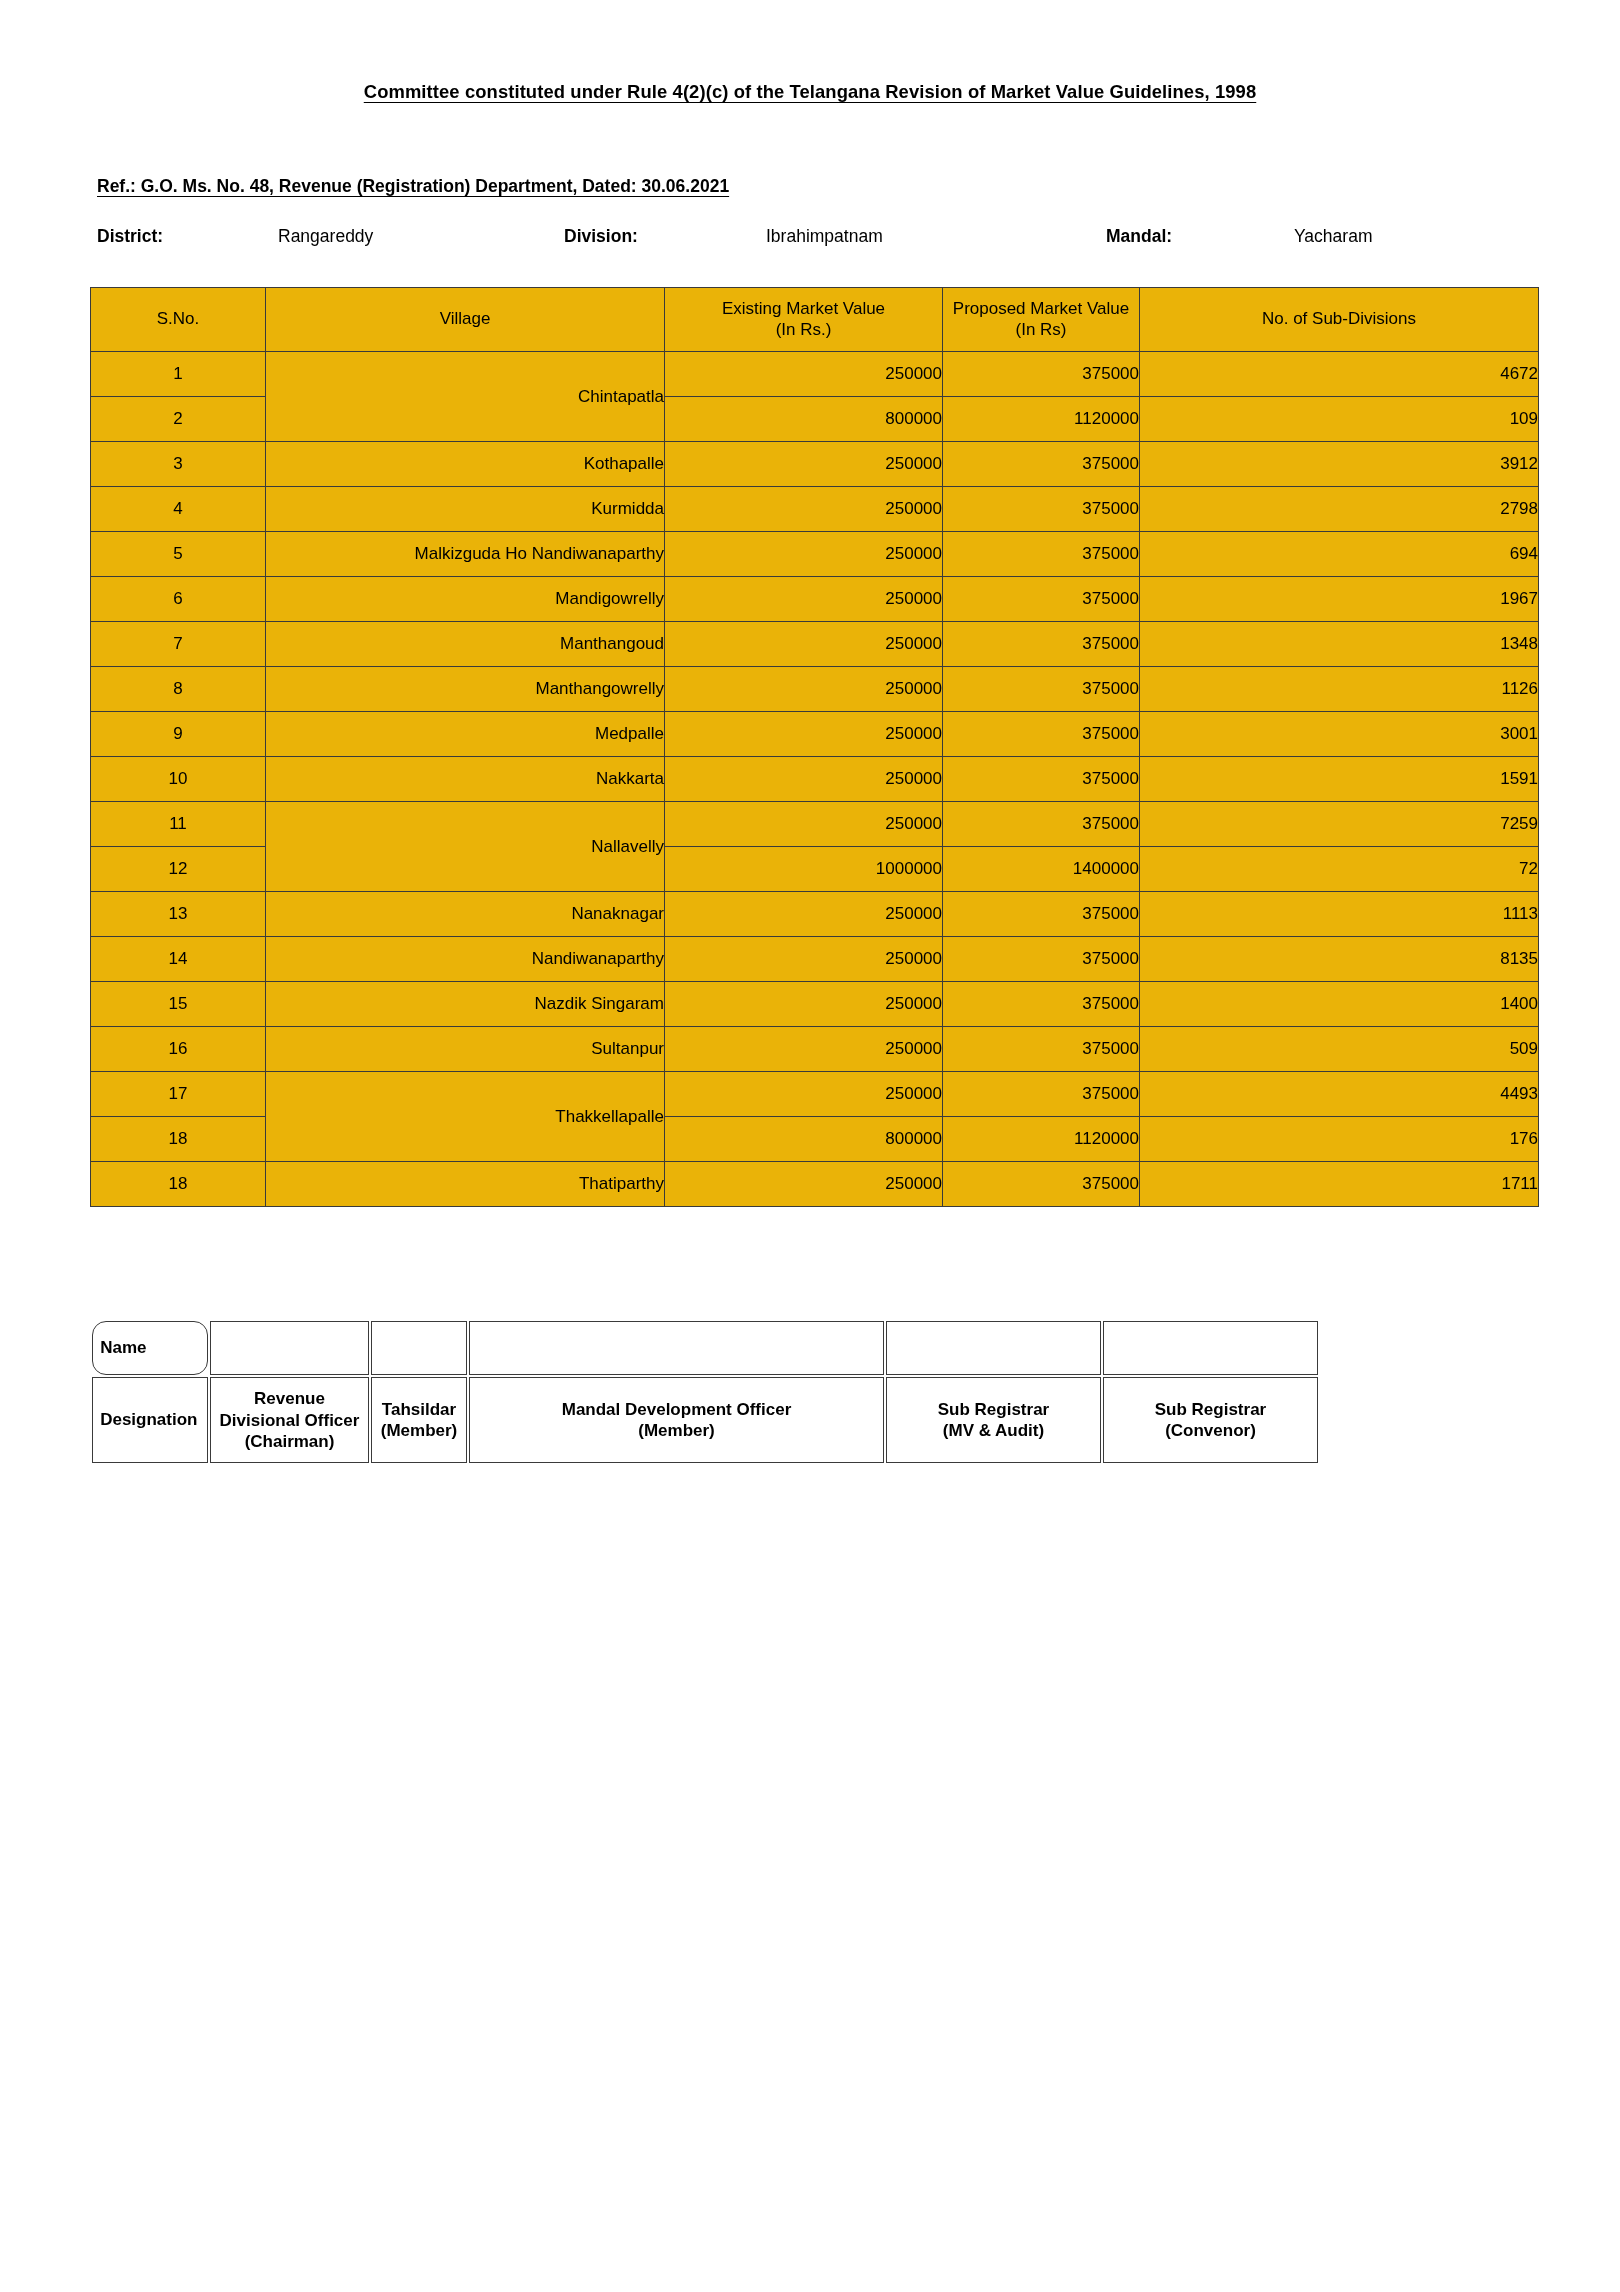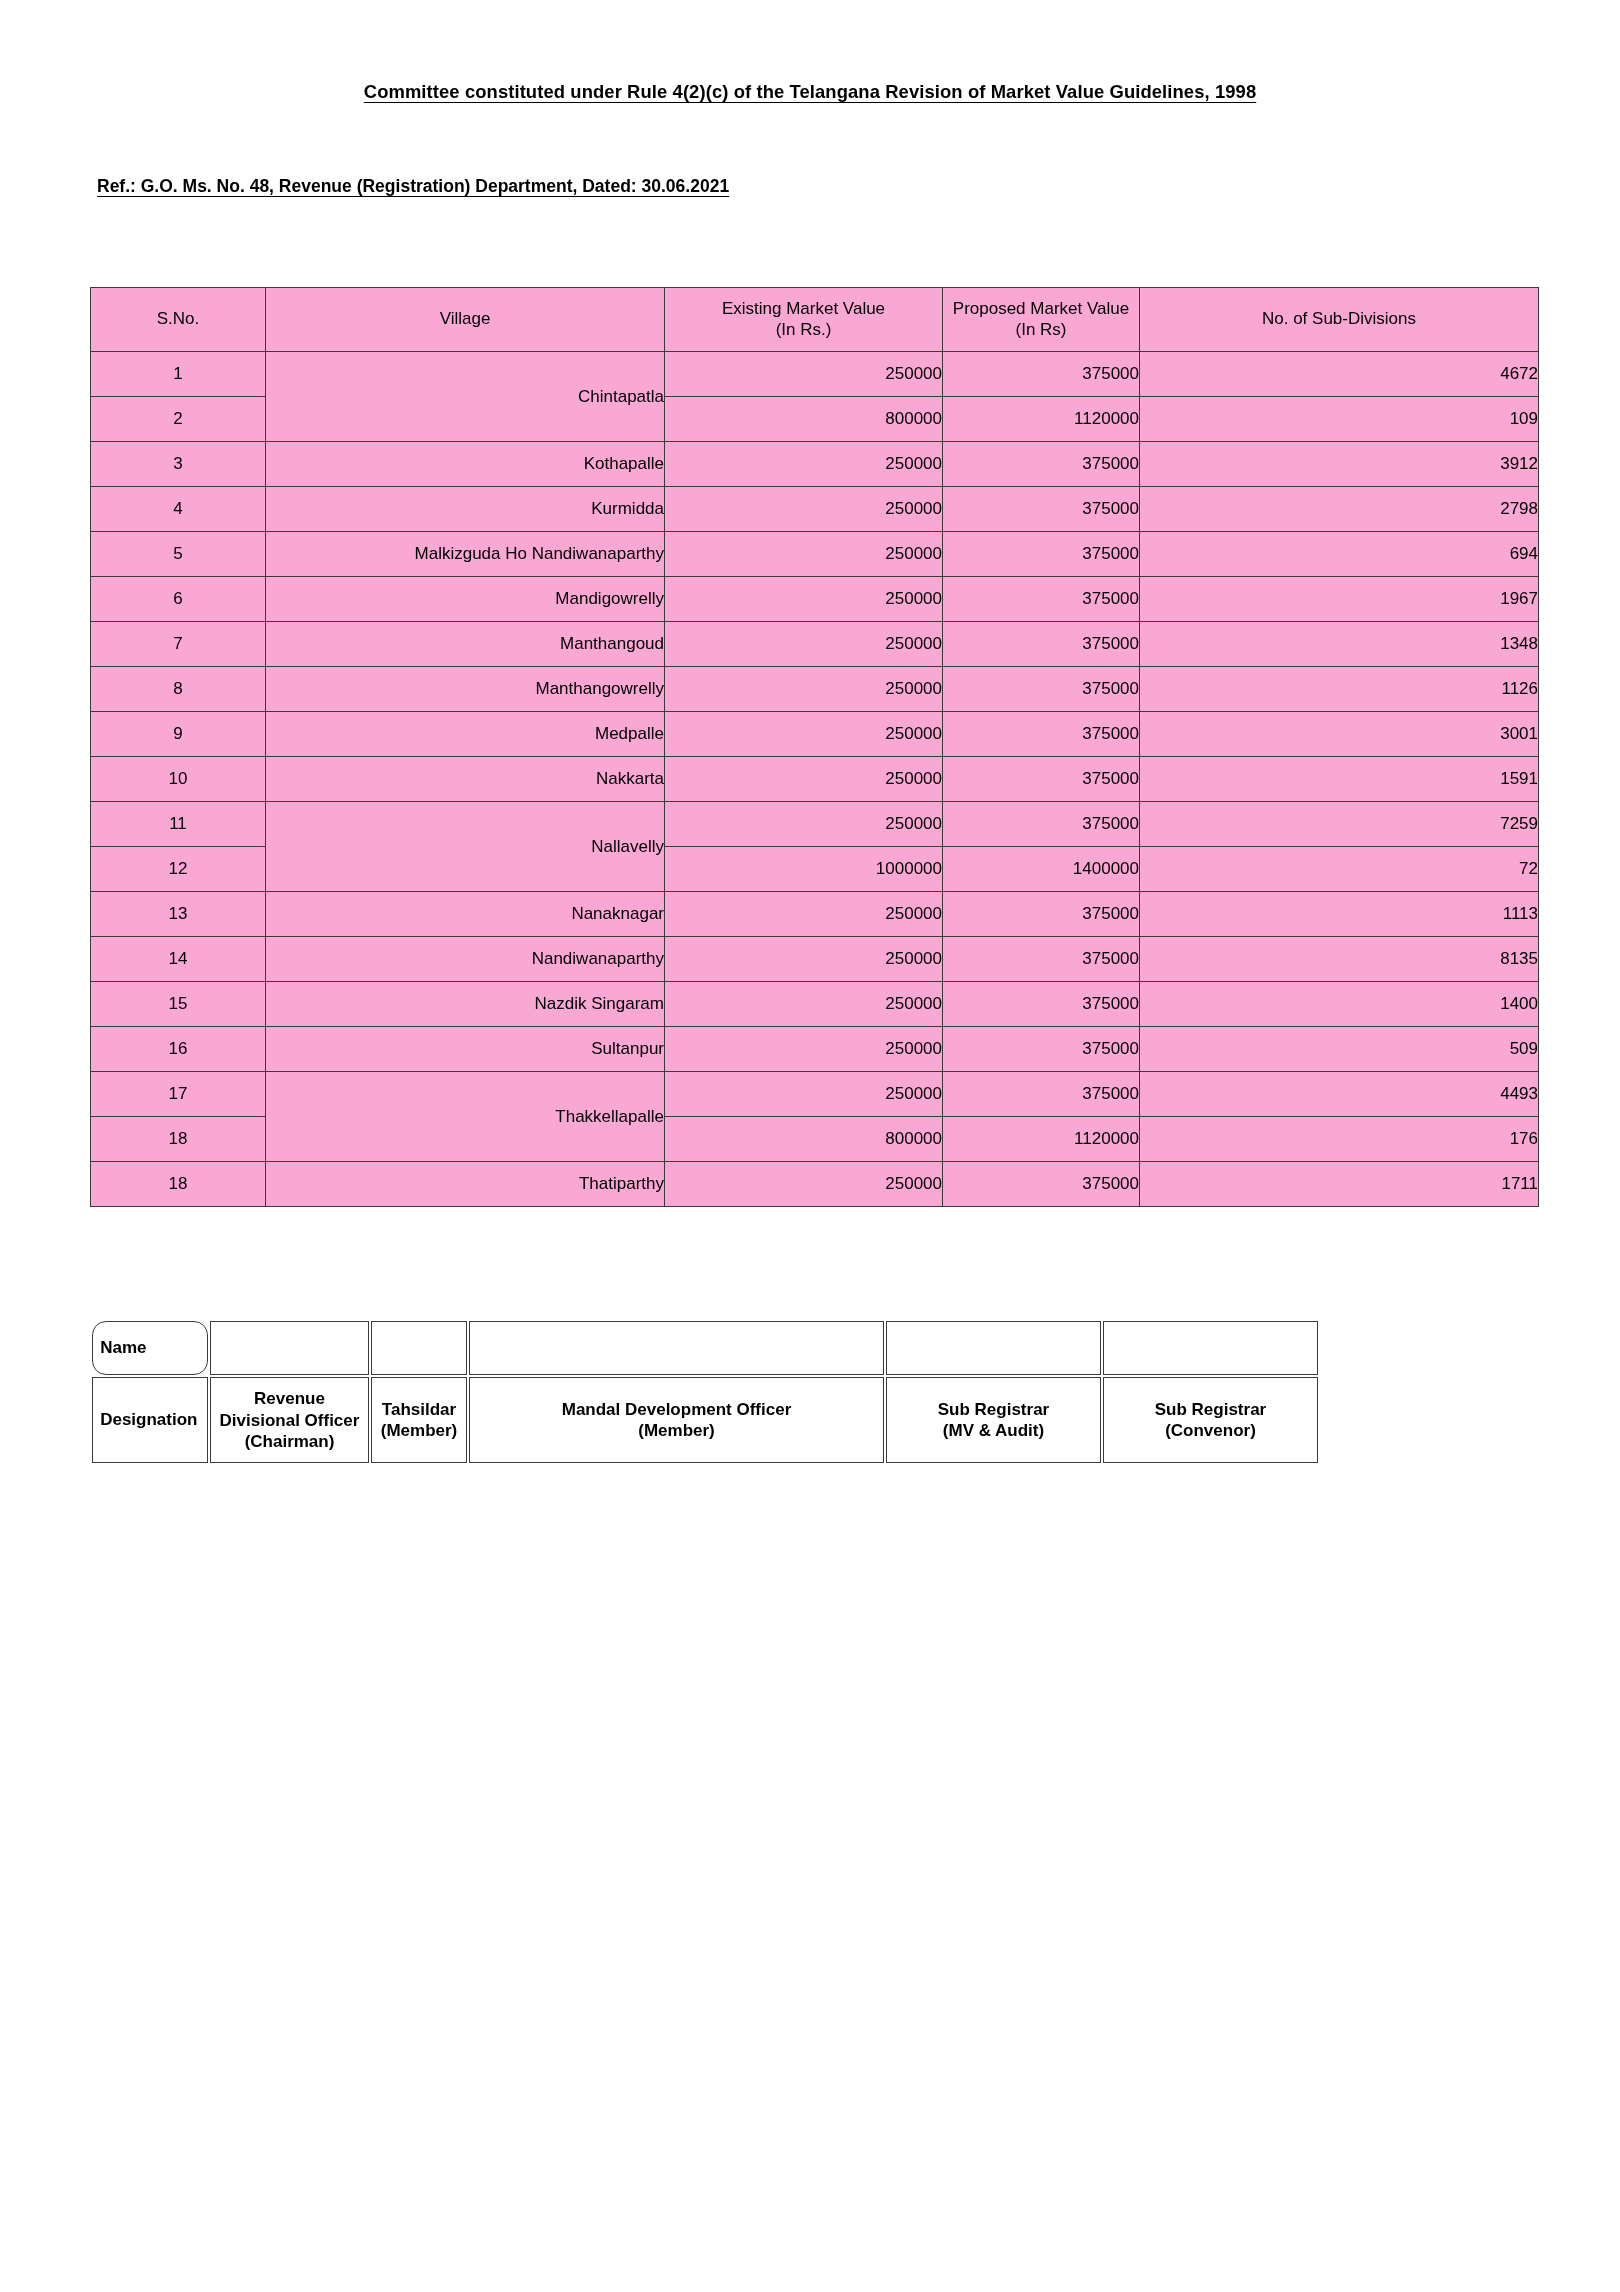--- a/index.html
+++ b/index.html
@@ -72,21 +72,21 @@
   .main-table-wrap {
     position: absolute;
     left: 90px;
     top: 287px;
     width: 1447px;
   }
   table.grid {
     border-collapse: collapse;
     table-layout: fixed;
     width: 100%;
-    background: #f9a8d4;
+    background: #eab308;
   }
   table.grid td, table.grid th {
     border: 1.8px solid #3a3a3a;
     padding: 0;
     font-weight: normal;
     font-size: 17px;
     vertical-align: middle;
   }
   
   col.c-sno  { width: 175px; }
@@ -160,20 +160,28 @@
 </style>
 </head>
 <body>
 
 <div class="page">
 
   <div class="doc-title"><span class="u">Committee constituted under Rule 4(2)(c) of the Telangana Revision of Market Value Guidelines, 1998</span></div>
 
   <div class="ref-line">Ref.: G.O. Ms. No. 48, Revenue (Registration) Department, Dated: 30.06.2021</div>
 
+  <div class="meta">
+    <span class="lbl m-district-lbl">District:</span>
+    <span class="val m-district-val">Rangareddy</span>
+    <span class="lbl m-division-lbl">Division:</span>
+    <span class="val m-division-val">Ibrahimpatnam</span>
+    <span class="lbl m-mandal-lbl">Mandal:</span>
+    <span class="val m-mandal-val">Yacharam</span>
+  </div>
 
   <div class="main-table-wrap">
     <table class="grid">
       <colgroup>
         <col class="c-sno">
           <col class="c-vill">
           <col class="c-emv">
           <col class="c-pmv">
           <col class="c-sub">
       </colgroup>

